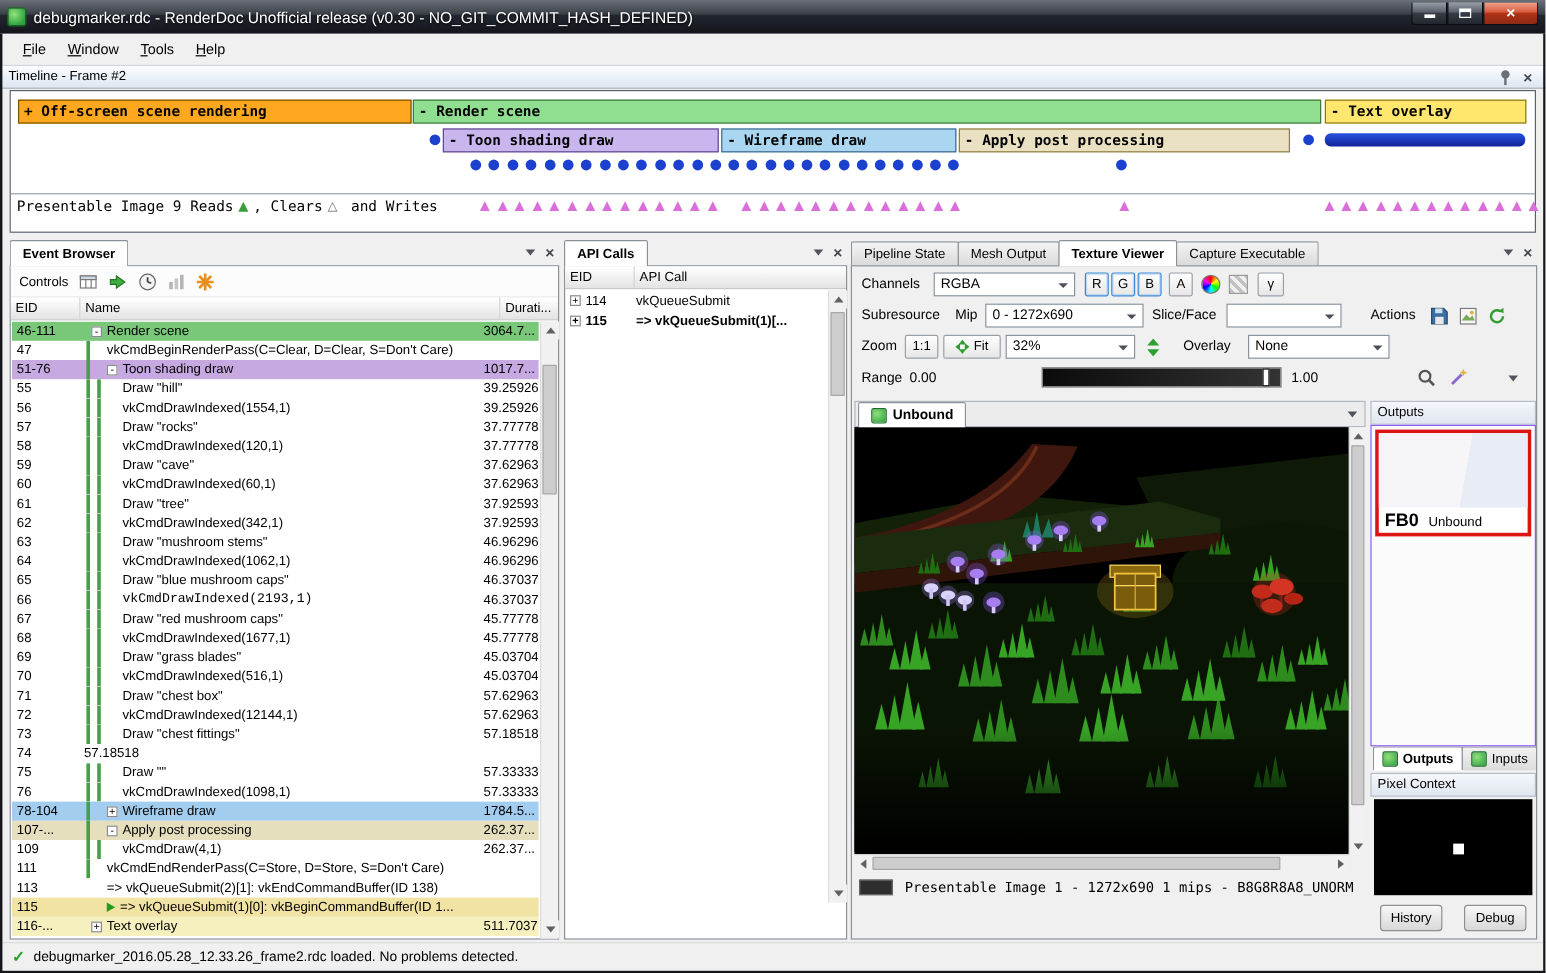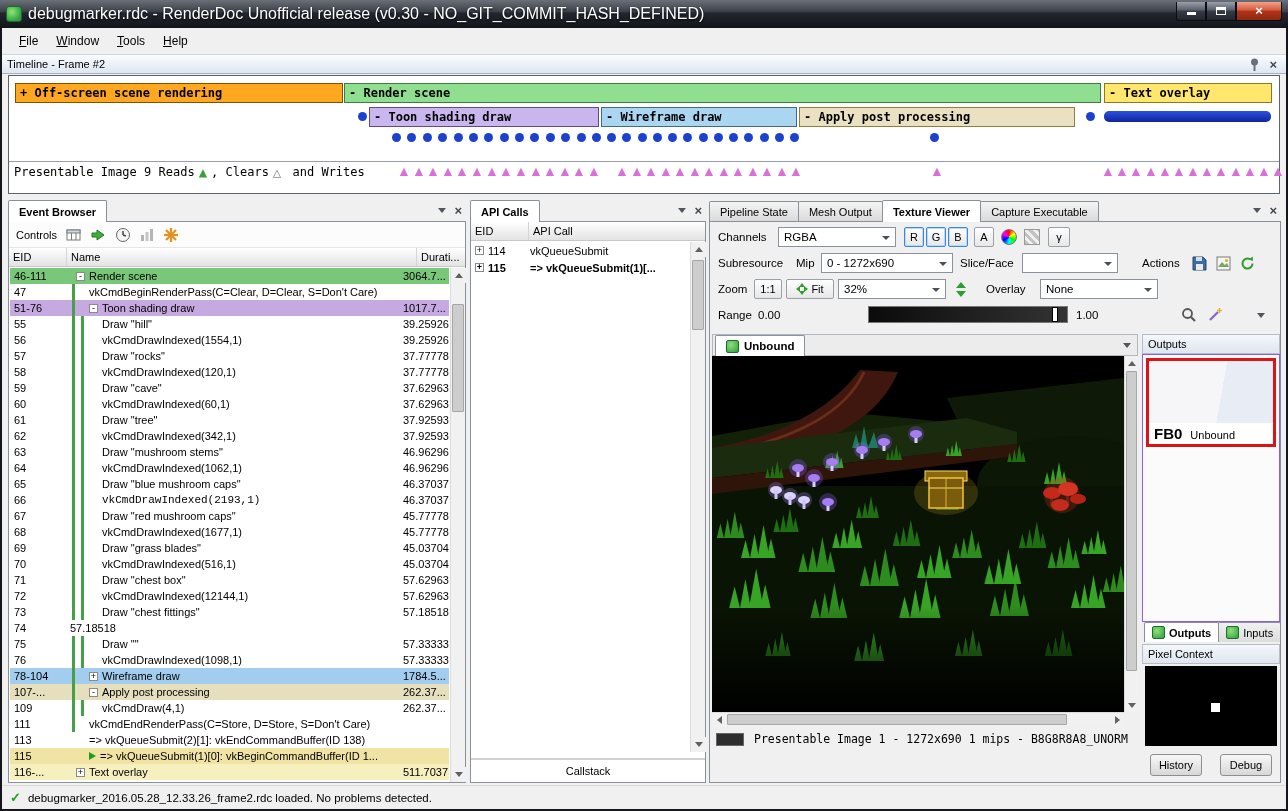--- a/index.html
+++ b/index.html
@@ -2,21 +2,21 @@
 <html><head>
 <meta charset="utf-8">
 <style>
 *{box-sizing:border-box;margin:0;padding:0;cursor:default}
 html,body{width:1288px;height:811px;overflow:hidden}
 body{font-family:"Liberation Sans",sans-serif;background:#f0f0f0;position:relative;font-size:11px;color:#000}
 i{font-style:normal}
 
 .titlebar{position:absolute;left:0;top:0;width:1288px;height:28px;background:linear-gradient(#6a7078,#3b3f48 42%,#222630 46%,#13151a);display:flex;align-items:center;padding:0 6px;gap:6px;z-index:50}
 .rd-logo{width:16px;height:16px;border-radius:3px;background:radial-gradient(circle at 35% 35%,#8fe57a,#2e9e3f 75%);border:1px solid #1a6b28;flex:none}
-.title-text{color:#fff;font-size:16px;text-shadow:0 1px 2px #000;white-space:nowrap}
+.title-text{color:#fff;font-size:13px;text-shadow:0 1px 2px #000;white-space:nowrap}
 .winbtns{margin-left:auto;display:flex;margin-top:-6px}
 .winbtn{width:30px;height:19px;border:1px solid #0c0d11;border-top:none;background:linear-gradient(#9aa0aa,#595f6a 45%,#363b45 50%,#23262e);display:flex;align-items:center;justify-content:center;color:#fff}
 .winbtn.min{border-bottom-left-radius:3px}
 .winbtn.close{width:46px;background:linear-gradient(#efa28b,#d65b3d 45%,#b23318 50%,#8d2a13);border-bottom-right-radius:3px;font-size:13px;font-weight:bold}
 .glyph-min{width:9px;height:3px;background:#fff;margin-top:6px}
 .glyph-max{width:10px;height:8px;border:1px solid #fff;border-top:3px solid #fff}
 .menubar{position:absolute;top:28px;left:0;width:1288px;height:26px;background:#f0f0f0;display:flex;align-items:center;padding-left:10px}
 .menu-item{padding:4px 9px;font-size:12px}
 
 .tl-header{position:absolute;top:54px;left:0;width:1288px;height:20px;background:linear-gradient(#fbfdff,#dde6f2);border-top:1px solid #cfd6e0;border-bottom:1px solid #a8b0bc;display:flex;align-items:center;padding:0 7px;font-size:11px}
@@ -584,23 +584,20 @@
     </div>
   <div class="vscroll" style="right:0;top:20px;bottom:30px">
     <div class="sb-btn" style="top:0;left:0;width:15px;height:15px">
         <span class="t-up"></span>
       </div>
     <div class="sb-thumb" style="left:1px;width:12px;top:18px;height:70px"></div>
     <div class="sb-btn" style="bottom:0;left:0;width:15px;height:15px">
         <span class="t-down"></span>
       </div>
   </div>
-  <div class="callstack">
-      <span>Callstack</span>
-    </div>
 </div>
 
 <div class="tabbar" style="left:709px;top:200px;width:572px" id="right-tabs-wrap">
   <div style="display:flex;align-items:flex-end" id="right-tabs">
       <div class="tab">
         <span>Pipeline State</span>
       </div>
       <div class="tab">
         <span>Mesh Output</span>
       </div>

